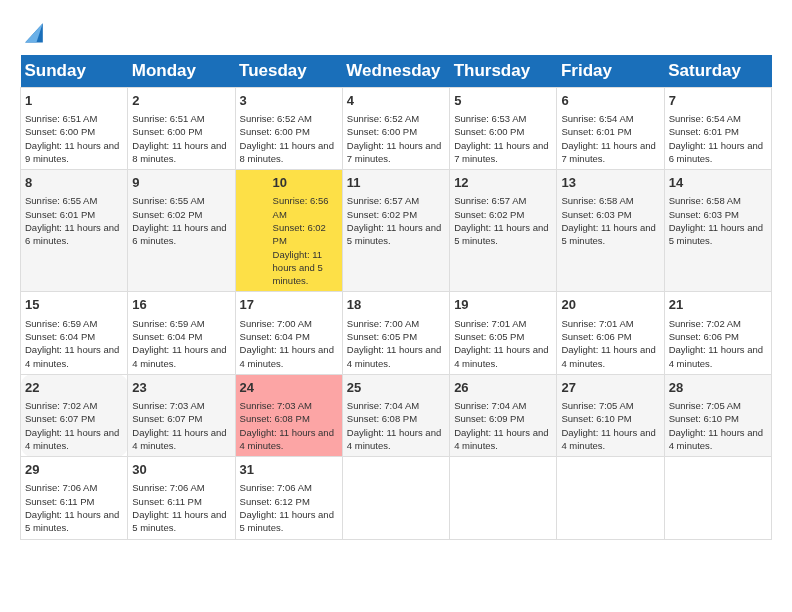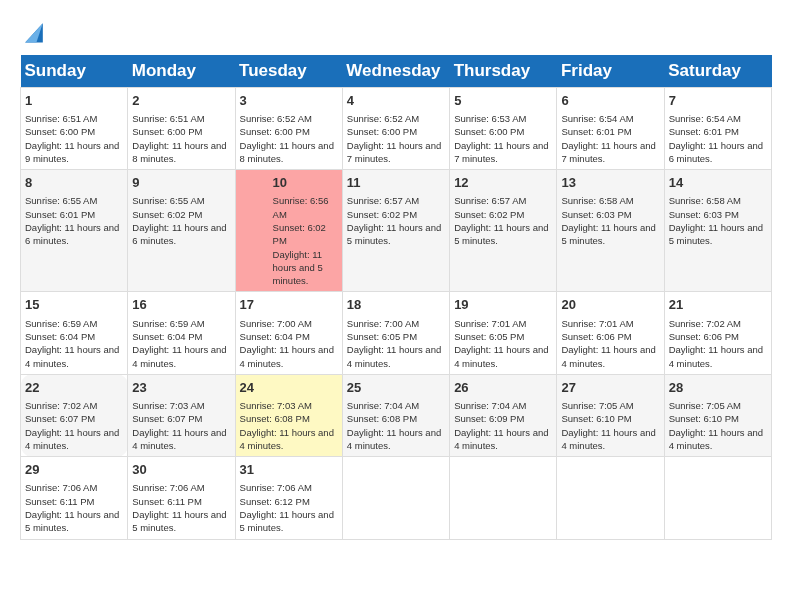--- a/index.html
+++ b/index.html
@@ -123,39 +123,39 @@
         <td><span class="day-num">2</span><span>Sunrise: 6:51 AM</span><br><span>Sunset: 6:00 PM</span><br><span>Daylight: 11 hours and 8 minutes.</span></td>
         <td><span class="day-num">3</span><span>Sunrise: 6:52 AM</span><br><span>Sunset: 6:00 PM</span><br><span>Daylight: 11 hours and 8 minutes.</span></td>
         <td><span class="day-num">4</span><span>Sunrise: 6:52 AM</span><br><span>Sunset: 6:00 PM</span><br><span>Daylight: 11 hours and 7 minutes.</span></td>
         <td><span class="day-num">5</span><span>Sunrise: 6:53 AM</span><br><span>Sunset: 6:00 PM</span><br><span>Daylight: 11 hours and 7 minutes.</span></td>
         <td><span class="day-num">6</span><span>Sunrise: 6:54 AM</span><br><span>Sunset: 6:01 PM</span><br><span>Daylight: 11 hours and 7 minutes.</span></td>
         <td><span class="day-num">7</span><span>Sunrise: 6:54 AM</span><br><span>Sunset: 6:01 PM</span><br><span>Daylight: 11 hours and 6 minutes.</span></td>
       </tr>
       <tr style="background-color: rgb(245, 245, 245);">
         <td style="background-color: rgb(245, 245, 245);"><span class="day-num">8</span><span>Sunrise: 6:55 AM</span><br><span>Sunset: 6:01 PM</span><br><span>Daylight: 11 hours and 6 minutes.</span></td>
         <td style="background-color: rgb(245, 245, 245);"><span class="day-num">9</span><span>Sunrise: 6:55 AM</span><br><span>Sunset: 6:02 PM</span><br><span>Daylight: 11 hours and 6 minutes.</span></td>
-        <td style="background-color: #fca5a5; padding-left: 37px;"><span class="day-num">10</span><span>Sunrise: 6:56 AM</span><br><span>Sunset: 6:02 PM</span><br><span>Daylight: 11 hours and 5 minutes.</span></td>
+        <td style="background-color: #fde047; padding-left: 37px;"><span class="day-num">10</span><span>Sunrise: 6:56 AM</span><br><span>Sunset: 6:02 PM</span><br><span>Daylight: 11 hours and 5 minutes.</span></td>
         <td style="background-color: rgb(245, 245, 245);"><span class="day-num">11</span><span>Sunrise: 6:57 AM</span><br><span>Sunset: 6:02 PM</span><br><span>Daylight: 11 hours and 5 minutes.</span></td>
         <td style="background-color: rgb(245, 245, 245);"><span class="day-num">12</span><span>Sunrise: 6:57 AM</span><br><span>Sunset: 6:02 PM</span><br><span>Daylight: 11 hours and 5 minutes.</span></td>
         <td style="background-color: rgb(245, 245, 245);"><span class="day-num">13</span><span>Sunrise: 6:58 AM</span><br><span>Sunset: 6:03 PM</span><br><span>Daylight: 11 hours and 5 minutes.</span></td>
         <td style="background-color: rgb(245, 245, 245);"><span class="day-num">14</span><span>Sunrise: 6:58 AM</span><br><span>Sunset: 6:03 PM</span><br><span>Daylight: 11 hours and 5 minutes.</span></td>
       </tr>
       <tr>
         <td><span class="day-num">15</span><span>Sunrise: 6:59 AM</span><br><span>Sunset: 6:04 PM</span><br><span>Daylight: 11 hours and 4 minutes.</span></td>
         <td><span class="day-num">16</span><span>Sunrise: 6:59 AM</span><br><span>Sunset: 6:04 PM</span><br><span>Daylight: 11 hours and 4 minutes.</span></td>
         <td><span class="day-num">17</span><span>Sunrise: 7:00 AM</span><br><span>Sunset: 6:04 PM</span><br><span>Daylight: 11 hours and 4 minutes.</span></td>
         <td><span class="day-num">18</span><span>Sunrise: 7:00 AM</span><br><span>Sunset: 6:05 PM</span><br><span>Daylight: 11 hours and 4 minutes.</span></td>
         <td><span class="day-num">19</span><span>Sunrise: 7:01 AM</span><br><span>Sunset: 6:05 PM</span><br><span>Daylight: 11 hours and 4 minutes.</span></td>
         <td><span class="day-num">20</span><span>Sunrise: 7:01 AM</span><br><span>Sunset: 6:06 PM</span><br><span>Daylight: 11 hours and 4 minutes.</span></td>
         <td><span class="day-num">21</span><span>Sunrise: 7:02 AM</span><br><span>Sunset: 6:06 PM</span><br><span>Daylight: 11 hours and 4 minutes.</span></td>
       </tr>
       <tr style="background-color: rgb(245, 245, 245);">
         <td style="background-color: rgb(245, 245, 245); border-radius: 12px;"><span class="day-num">22</span><span>Sunrise: 7:02 AM</span><br><span>Sunset: 6:07 PM</span><br><span>Daylight: 11 hours and 4 minutes.</span></td>
         <td style="background-color: rgb(245, 245, 245);"><span class="day-num">23</span><span>Sunrise: 7:03 AM</span><br><span>Sunset: 6:07 PM</span><br><span>Daylight: 11 hours and 4 minutes.</span></td>
-        <td style="background-color: #fef9c3;"><span class="day-num">24</span><span>Sunrise: 7:03 AM</span><br><span>Sunset: 6:08 PM</span><br><span>Daylight: 11 hours and 4 minutes.</span></td>
+        <td style="background-color: #fca5a5;"><span class="day-num">24</span><span>Sunrise: 7:03 AM</span><br><span>Sunset: 6:08 PM</span><br><span>Daylight: 11 hours and 4 minutes.</span></td>
         <td style="background-color: rgb(245, 245, 245);"><span class="day-num">25</span><span>Sunrise: 7:04 AM</span><br><span>Sunset: 6:08 PM</span><br><span>Daylight: 11 hours and 4 minutes.</span></td>
         <td style="background-color: rgb(245, 245, 245);"><span class="day-num">26</span><span>Sunrise: 7:04 AM</span><br><span>Sunset: 6:09 PM</span><br><span>Daylight: 11 hours and 4 minutes.</span></td>
         <td style="background-color: rgb(245, 245, 245);"><span class="day-num">27</span><span>Sunrise: 7:05 AM</span><br><span>Sunset: 6:10 PM</span><br><span>Daylight: 11 hours and 4 minutes.</span></td>
         <td style="background-color: rgb(245, 245, 245);"><span class="day-num">28</span><span>Sunrise: 7:05 AM</span><br><span>Sunset: 6:10 PM</span><br><span>Daylight: 11 hours and 4 minutes.</span></td>
       </tr>
       <tr>
         <td><span class="day-num">29</span><span>Sunrise: 7:06 AM</span><br><span>Sunset: 6:11 PM</span><br><span>Daylight: 11 hours and 5 minutes.</span></td>
         <td><span class="day-num">30</span><span>Sunrise: 7:06 AM</span><br><span>Sunset: 6:11 PM</span><br><span>Daylight: 11 hours and 5 minutes.</span></td>
         <td><span class="day-num">31</span><span>Sunrise: 7:06 AM</span><br><span>Sunset: 6:12 PM</span><br><span>Daylight: 11 hours and 5 minutes.</span></td>
         <td></td>

